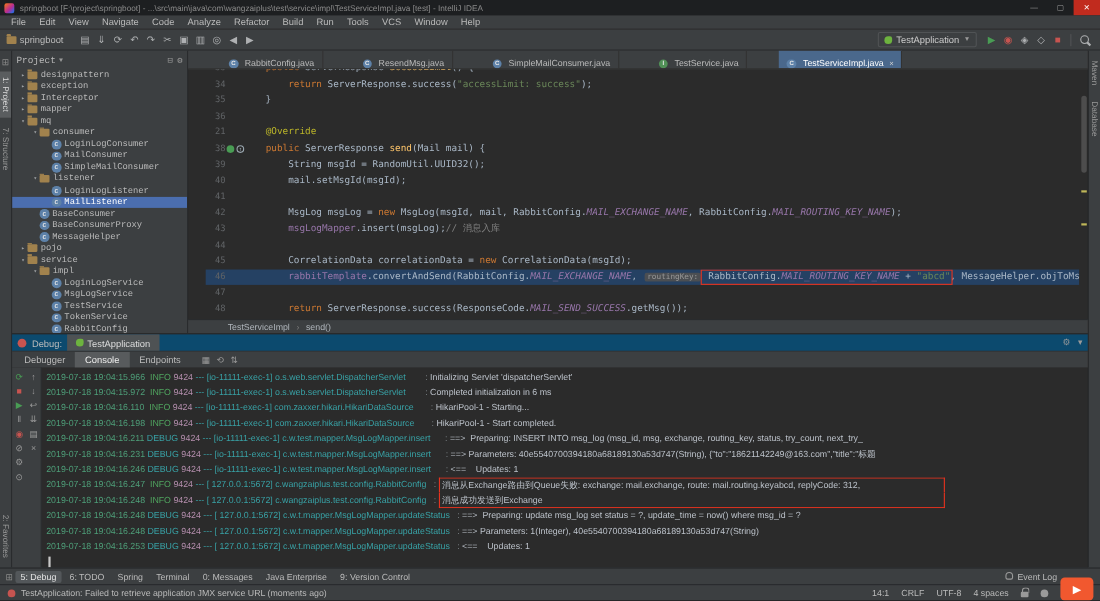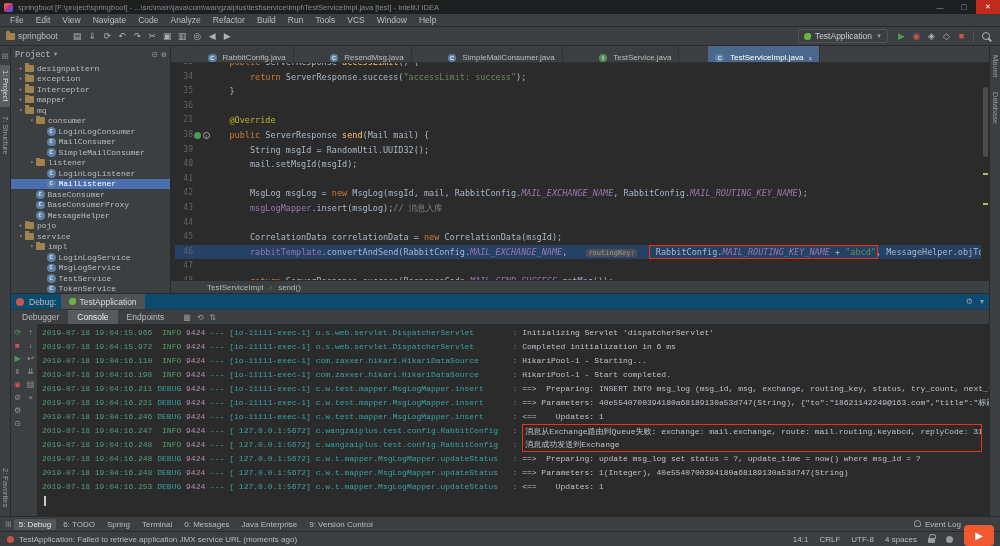--- a/index.html
+++ b/index.html
@@ -66,29 +66,29 @@
   .int-icon { background:#519157; }
 
   
   .editor-col { flex:1; display:flex; flex-direction:column; min-width:0; background:#2b2b2b; }
   .ed-tabs { flex:0 0 17px; background:#3c3f41; display:flex; align-items:stretch; border-bottom:1px solid #323232; padding-left:1px; overflow:hidden; }
   .ed-tab { display:flex; align-items:flex-end; gap:3px; padding:0 7px; font-size:8px; color:#bbb; border-right:1px solid #323232;margin-left:29px; }
   .ed-tab.active { background:#4a688c; color:#fff; }
   .tab-close { font-size:7px; color:#cfcfcf; margin-left:2px; }
 
   .editor { flex:1; position:relative; overflow:hidden; font-family:"DejaVu Sans Mono", monospace; font-size:8.5px; color:#a9b7c6; }
-  #code-lines { position:absolute; top:-8px; left:4px; right:8px; }
+  #code-lines { position:absolute; top:-8px; left:16px; right:8px; }
   .code-line { height:14.6px; line-height:14.6px; display:flex; white-space:pre; position:relative; }
   .code-line.hl { background:#254163; }
   .gutter { flex:0 0 34px; text-align:right; padding-right:16px; color:#606366; font-size:8px; }
   .code-text { flex:1; overflow:hidden; }
   .tk-kw { color:#cc7832; } .tk-pl { color:#a9b7c6; } .tk-str { color:#6a8759; }
   .tk-cst { color:#9876aa; font-style:italic; } .tk-fld { color:#9876aa; }
   .tk-cm { color:#808080; } .tk-ann { color:#bbb529; } .tk-dec { color:#ffc66b; }
-  .param-hint { background:#4b4e52; color:#999; border-radius:2px; padding:0 2px; margin:0 14px; font-size:7px; }
+  .param-hint { background:#4b4e52; color:#999; border-radius:2px; padding:0 2px; margin:0 2px; font-size:7px; }
   .red-box { outline:1.5px solid #e8321e; outline-offset:1px; }
   .gi { position:absolute; width:7px; height:7px; border-radius:50%; top:4px; }
   .gi-bean { left:19px; background:#499c54; }
   .gi-ovr { left:28px; border:1px solid #9aa7b0; color:#9aa7b0; font-size:5px; line-height:6px; text-align:center; }
   .ed-scroll { position:absolute; top:0; right:0; bottom:0; width:8px; }
   .ed-thumb { position:absolute; top:24px; right:1px; width:5px; height:70px; background:rgba(255,255,255,.16); border-radius:3px; }
   .sb-mark { position:absolute; right:1px; width:5px; height:2px; background:#bfb759; }
 
   .breadcrumbs { flex:0 0 13px; background:#3c3f41; border-top:1px solid #292b2d; display:flex; align-items:center; gap:6px; padding-left:36px; font-size:8px; color:#b0b6bc; }
   .bc-sep { color:#777; }
@@ -101,21 +101,21 @@
   .dbg-header-right { margin-left:auto; display:flex; gap:7px; color:#9a9a9a; font-size:8px; }
   .dbg-tabs { flex:0 0 15px; background:#3c3f41; border-top:1px solid #333638; display:flex; align-items:stretch; padding-left:2px; font-size:8.5px; }
   .dbg-tab { display:flex; align-items:center; padding:0 9px; color:#bbb; }
   .dbg-tab.active { background:#585b5d; color:#eee; }
   .dbg-tab-icons { display:flex; align-items:center; gap:6px; margin-left:10px; color:#9a9a9a; font-size:8px; }
   .dbg-body { flex:1; display:flex; min-height:0; }
   .dbg-strip { flex:0 0 26px; background:#3c3f41; border-right:1px solid #292b2d; display:flex; }
   .strip-col { width:13px; display:flex; flex-direction:column; align-items:center; gap:2px; padding-top:3px; }
   .strip-icon { width:11px; height:11px; display:flex; align-items:center; justify-content:center; font-size:8px; color:#9a9a9a; }
 
-  .console { flex:1; overflow:hidden; font-family:Liberation Mono, monospace; font-size:8px; padding:2px 0 10px 4px; }
+  .console { flex:1; overflow:hidden; font-family:Liberation Sans, sans-serif; font-size:8px; padding:2px 0 0 4px; }
   .console-line { height:14px; line-height:14px; white-space:pre; overflow:hidden; }
   .c-time { color:#4e9f79; } .c-info { color:#50a55f; } .c-debug { color:#38a1a5; }
   .c-pid { color:#b48ead; } .c-thread { color:#38a1a5; } .c-logger { color:#38a1a5; }
   .c-sep { color:#7a8084; } .c-msg { color:#bcc2ca; }
   .box-top, .box-bottom { display:inline-block; vertical-align:top; width:460px; height:14px; overflow:hidden; padding-left:2px; }
   .box-top { border:1px solid #e8321e; border-bottom:none; }
   .box-bottom { border:1px solid #e8321e; border-top:none; }
   .console-caret { width:2px; height:10px; background:#c8c8c8; margin:2px 0 0 2px; }
 
   

